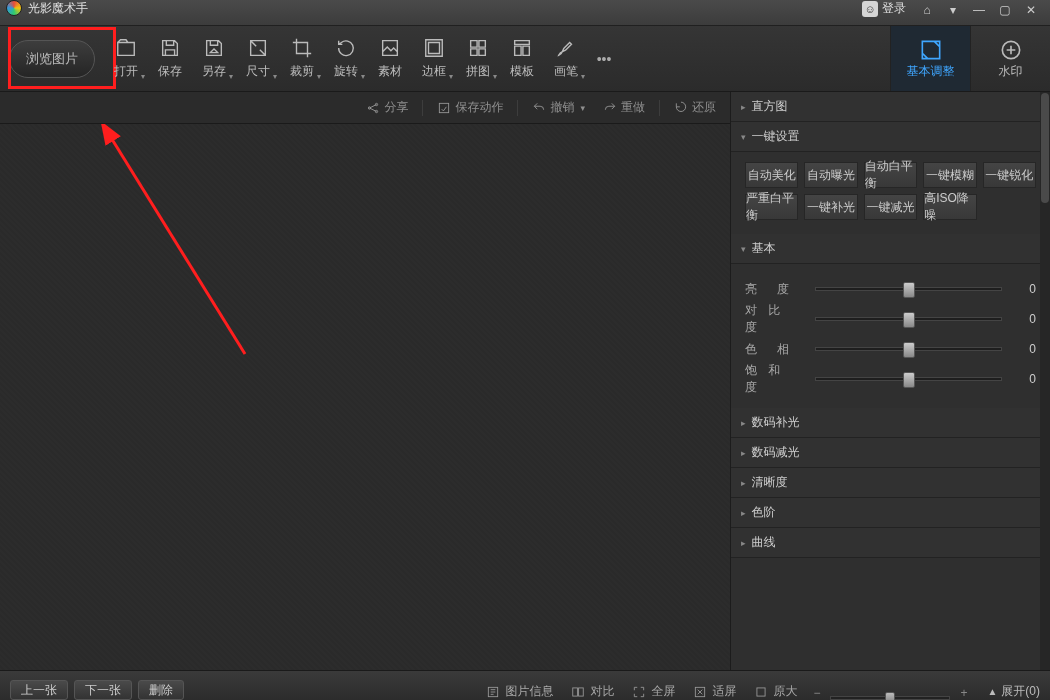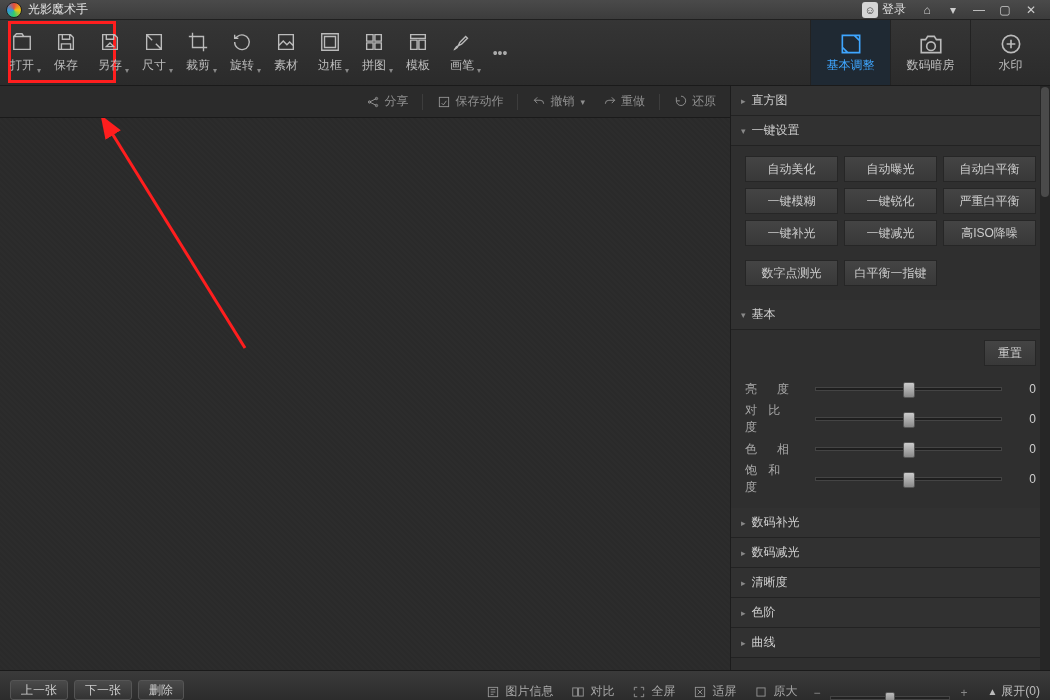--- a/index.html
+++ b/index.html
@@ -1,19 +1,19 @@
 <!DOCTYPE html>
 <html><head>
 <meta charset="utf-8">
 <style>
   * { box-sizing: border-box; margin: 0; padding: 0; }
   html, body { width: 1050px; height: 700px; overflow: hidden; font-family: "Microsoft YaHei", Arial, sans-serif; background:#000;}
   body { display:flex; flex-direction:column; color:#b0b0b0; font-size:12px;}
   
-  .titlebar { height:20px; background:linear-gradient(#4a4a4a,#3c3c3c); display:flex; align-items:center; padding:0 6px; border-bottom:1px solid #202020;}
+  .titlebar { height:26px; background:linear-gradient(#4a4a4a,#3c3c3c); display:flex; align-items:flex-start; padding:0 6px; border-bottom:1px solid #202020;}
   .titlebar .app-icon { width:16px; height:16px; border-radius:50%; background:conic-gradient(#e74c3c,#f1c40f,#2ecc71,#3498db,#e74c3c); margin-right:6px; border:1px solid #222;}
   .titlebar .title { color:#e0e0e0; font-size:12px; flex:0 0 auto;}
   .titlebar .spacer { flex:1 1 auto;}
   .win-btn { width:26px; height:20px; display:flex; align-items:center; justify-content:center; color:#ccc; cursor:pointer;}
   .login-box { display:flex; align-items:center; gap:4px; padding:0 8px; color:#ddd; cursor:pointer;}
   .login-box .face{ width:16px;height:16px;background:#d5d5d5;border-radius:3px;display:flex;align-items:center;justify-content:center;color:#333;font-size:11px;}
   
   .toolbar { height:66px; background:linear-gradient(#353535,#2b2b2b); display:flex; border-bottom:1px solid #1a1a1a;}
   .browse-btn-wrap{ width:104px; display:flex;align-items:center;justify-content:center;position:relative;}
   .browse-btn{ width:86px;height:38px;border-radius:19px;background:linear-gradient(#3d3d3d,#252525);border:1px solid #555;color:#bbb;font-size:13px;display:flex;align-items:center;justify-content:center;cursor:pointer;}
@@ -34,21 +34,21 @@
   .aitem{ display:flex; align-items:center; gap:4px; color:#8f8f8f; padding:0 8px; height:24px; cursor:pointer; font-size:12px;}
   .asep{ width:1px;height:16px;background:#3d3d3d;margin:0 4px;}
   
   .main{ flex:1; display:flex; min-height:0;}
   .canvas-area{ flex:1; background:#2a2a2a; background-image:repeating-linear-gradient(45deg,#2c2c2c 0,#2c2c2c 2px,#2a2a2a 2px,#2a2a2a 4px); position:relative; overflow:hidden;}
   .canvas-area svg.arrow{ position:absolute; top:0; left:0; pointer-events:none;}
   .side-panel{ width:320px; background:#2f2f2f; display:flex; flex-direction:column; border-left:1px solid #1c1c1c; overflow:hidden;}
   .sect-head{ height:30px; display:flex; align-items:center; gap:6px; padding:0 10px; color:#cfcfcf; border-bottom:1px solid #222; cursor:pointer; background:#313131;}
   .sect-head .tri{ font-size:9px; color:#888;}
   .sect-body{ padding:10px 14px 14px 14px;}
-  .btn-grid{ display:grid; grid-template-columns:repeat(3,1fr); gap:6px;}
+  .btn-grid{ display:grid; grid-template-columns:repeat(5,1fr); gap:6px;}
   .btn-grid.two{ grid-template-columns:repeat(2,1fr); width:66%; margin-top:14px;}
   .sbtn{ height:26px; background:linear-gradient(#444,#383838); border:1px solid #262626; color:#ccc; font-size:12px; display:flex; align-items:center; justify-content:center; cursor:pointer;}
   .reset-row{ display:flex; justify-content:flex-end; margin-bottom:8px;}
   .slider-row{ display:flex; align-items:center; gap:10px; height:30px;}
   .slider-row .slabel{ width:60px; color:#a8a8a8; letter-spacing:4px; font-size:12px;}
   .slider-row .strack{ flex:1; height:4px; background:#1e1e1e; border:1px solid #444; position:relative;}
   .slider-row .sthumb{ position:absolute; left:50%; top:-6px; width:12px; height:16px; background:linear-gradient(#ccc,#888); border:1px solid #555; transform:translateX(-50%); border-radius:2px; cursor:pointer;}
   .slider-row .sval{ width:24px; text-align:right; color:#cfcfcf;}
   .side-scroll{ position:absolute; right:0; top:0; width:10px; height:100%; background:#262626;}
   .side-scroll .sthumb2{ width:8px; margin:1px; height:110px; background:#4a4a4a; border-radius:4px;}
@@ -75,20 +75,23 @@
     <span>登录</span>
   </div>
   <div class="win-btn">⌂</div>
   <div class="win-btn">▾</div>
   <div class="win-btn">—</div>
   <div class="win-btn">▢</div>
   <div class="win-btn">✕</div>
 </div>
 
 <div class="toolbar" style="position:relative;">
+  <div class="browse-btn-wrap">
+    <div class="browse-btn">浏览图片</div>
+  </div>
   <div class="highlight-rect"></div>
 
   <div class="tool-group">
     <div class="tool-item">
       <svg class="tool-icon" viewBox="0 0 24 24">
           <path d="M3 6h18v14H3z M3 6l3-3h6l2 3"></path>
         </svg>
       <span class="lbl">打开</span>
         <span class="caret">▾</span>
     </div>
@@ -161,27 +164,20 @@
     </div>
     <div class="tool-more">•••</div>
   </div>
 
   <div class="tab-group">
     <div class="big-tab active">
       <svg class="tab-icon" viewBox="0 0 24 24">
           <path d="M4 4h16v16H4z M15 4l5 5 M4 15l5 5"></path>
         </svg>
       <span>基本调整</span>
-    </div>
-    <div class="big-tab">
-      <svg class="tab-icon" viewBox="0 0 24 24">
-          <path d="M3 8h4l2-3h6l2 3h4v12H3z"></path>
-          <circle cx="12" cy="14" r="4"></circle>
-        </svg>
-      <span>数码暗房</span>
     </div>
     <div class="big-tab">
       <svg class="tab-icon" viewBox="0 0 24 24">
           <circle cx="12" cy="12" r="8"></circle>
           <path d="M12 8v8 M8 12h8"></path>
         </svg>
       <span>水印</span>
     </div>
   </div>
 </div>
@@ -255,33 +251,26 @@
           <div class="sbtn">自动美化</div>
           <div class="sbtn">自动曝光</div>
           <div class="sbtn">自动白平衡</div>
           <div class="sbtn">一键模糊</div>
           <div class="sbtn">一键锐化</div>
           <div class="sbtn">严重白平衡</div>
           <div class="sbtn">一键补光</div>
           <div class="sbtn">一键减光</div>
           <div class="sbtn">高ISO降噪</div>
         </div>
-        <div class="btn-grid two">
-          <div class="sbtn">数字点测光</div>
-          <div class="sbtn">白平衡一指键</div>
-        </div>
       </div>
       <div class="sect-head">
           <span class="tri">▾</span>
           <span>基本</span>
         </div>
       <div class="sect-body">
-        <div class="reset-row">
-            <div class="sbtn" style="width:52px;">重置</div>
-          </div>
         <div class="slider-row">
           <div class="slabel">亮　度</div>
           <div class="strack">
               <div class="sthumb"></div>
             </div>
           <div class="sval">0</div>
         </div>
         <div class="slider-row">
           <div class="slabel">对 比 度</div>
           <div class="strack">

